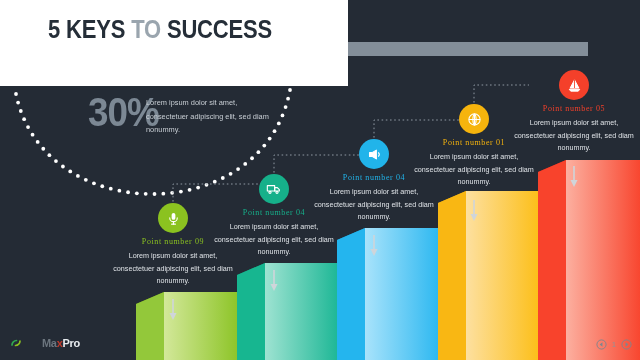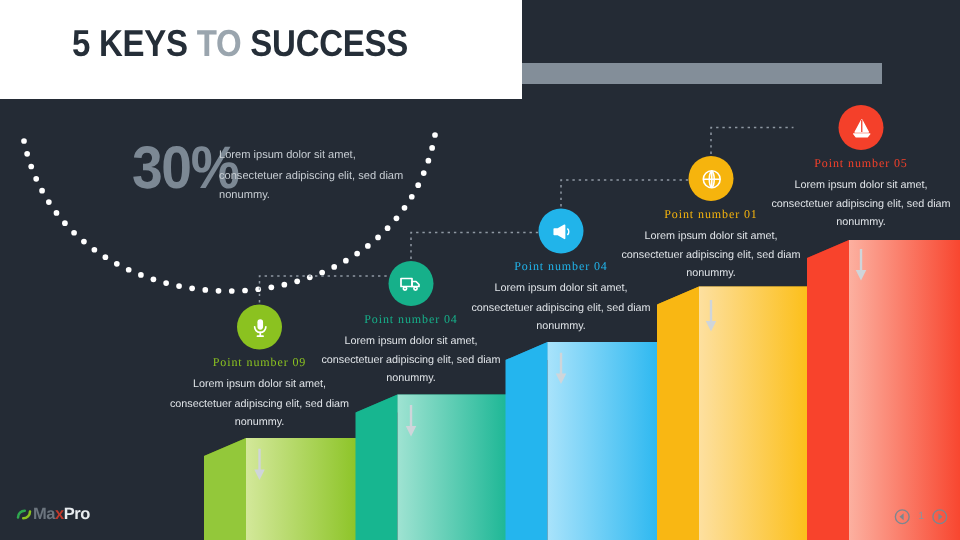--- a/index.html
+++ b/index.html
@@ -9,21 +9,21 @@
     font-family:"Liberation Sans", sans-serif;
     position:relative;
   }
   #slide {
     position:absolute; left:0; top:0; width:640px; height:360px;
     background:#242b35; overflow:hidden;
   }
 
   
   .header-white {
-    position:absolute; left:0; top:0; width:348px; height:66px;
+    position:absolute; left:0; top:0; width:348px; height:86px;
     background:#ffffff;
     z-index:6;
   }
   .header-title {
     position:absolute; left:48px; top:15px;
     font-size:25px; font-weight:bold; letter-spacing:-0.2px;
     color:#252e38; white-space:nowrap;
     font-family:"Liberation Sans", sans-serif;
     transform:scaleX(0.88); transform-origin:left center;
   }
@@ -68,21 +68,21 @@
   .p-body {
     position:absolute; top:47px; left:0; width:100%;
     text-align:center; font-size:7.2px; line-height:1.75; color:#dfe3e7;
   }
   .down-arrow { position:absolute; left:50%; margin-left:-4px; }
 
   
   .conn { position:absolute; z-index:4; }
 
   
-  .logo { position:absolute; left:10px; top:337px; display:flex; align-items:center; gap:0; z-index:8; }
+  .logo { position:absolute; left:10px; top:337px; display:flex; align-items:center; gap:20px; z-index:8; }
   .logo-txt { font-size:11px; font-weight:bold; letter-spacing:-0.3px; }
   .logo-ma { color:#6c757e; }
   .logo-x  { color:#c0392b; }
   .logo-pro{ color:#e8ecef; }
 
   
   .nav { position:absolute; right:8px; top:339px; display:flex; align-items:center; gap:5px; z-index:8; }
   .nav-btn { width:11px; height:11px; cursor:pointer; }
   .nav-num { font-size:7px; color:#8b949d; }
 </style>

